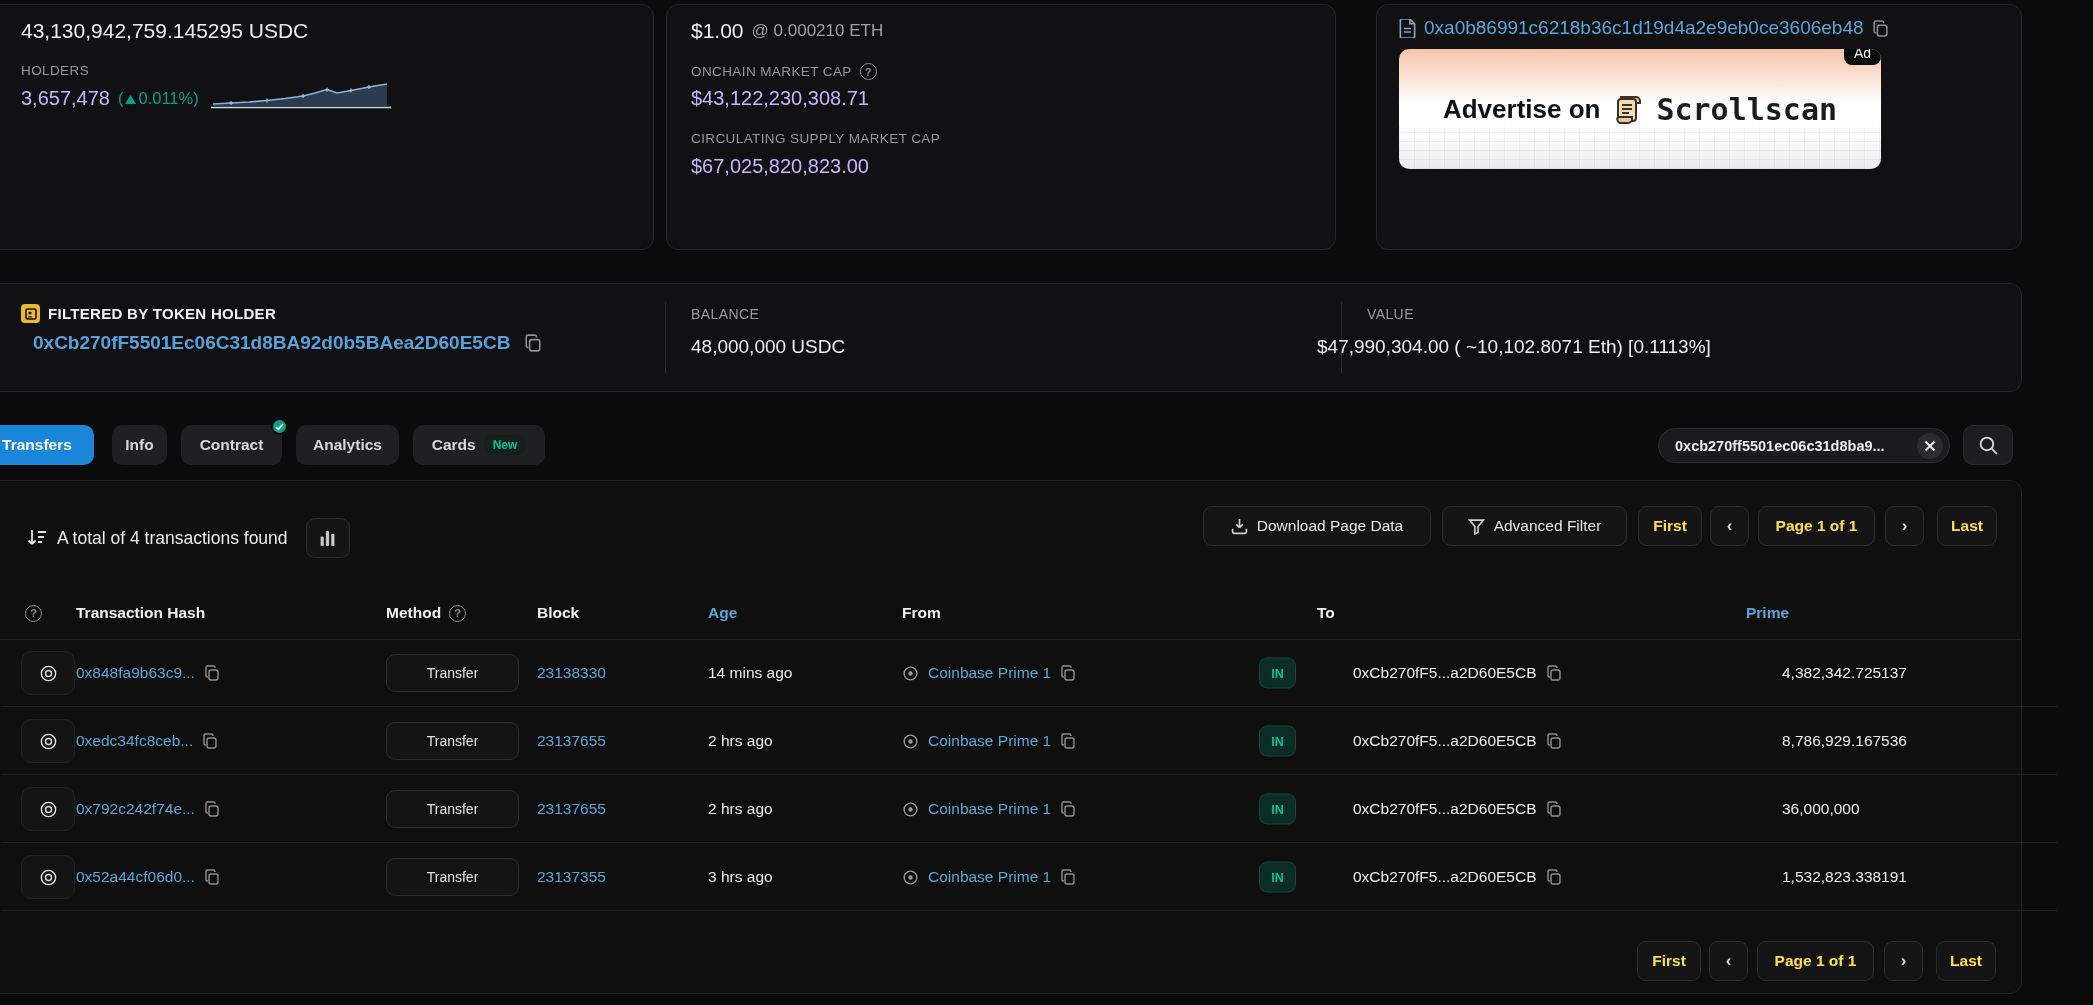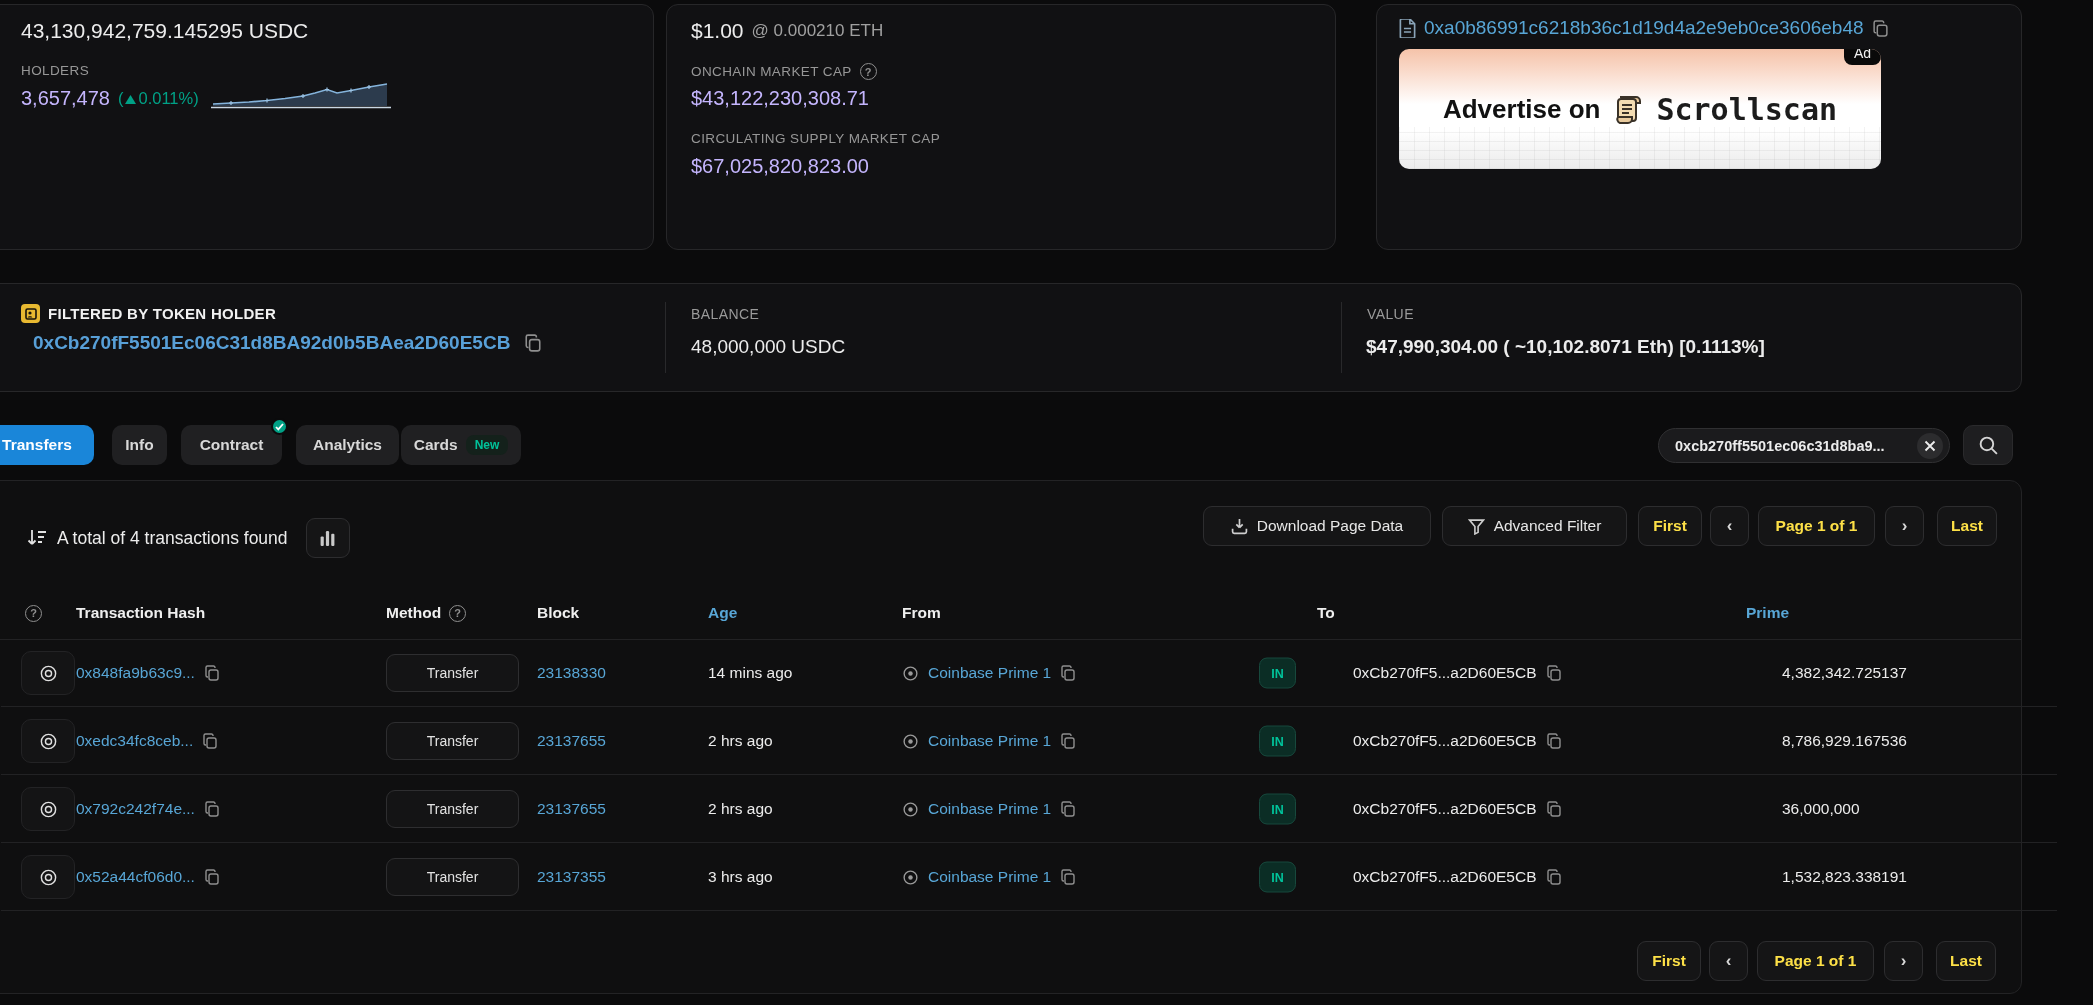--- a/index.html
+++ b/index.html
@@ -180,41 +180,41 @@
           <rect x="5" y="5" width="9" height="10" rx="2" fill="none" stroke="currentColor" stroke-width="1.4"></rect>
           <path d="M11 3 V2.5 A1.5 1.5 0 0 0 9.5 1 H3.5 A1.5 1.5 0 0 0 2 2.5 v8 A1.5 1.5 0 0 0 3.5 12 H4" fill="none" stroke="currentColor" stroke-width="1.4"></path>
         </svg>
     </span>
   </div>
   <div class="v-div" style="left:700px;"></div>
   <div class="abs fb-sub" style="left:726px; top:22px;">BALANCE</div>
   <div class="abs fb-value" style="left:726px; top:52px;">48,000,000 USDC</div>
   <div class="v-div" style="left:1376px;"></div>
   <div class="abs fb-sub" style="left:1402px; top:22px;">VALUE</div>
-  <div class="abs fb-value" style="left:1401px; top:52px;font-weight:bold;">$47,990,304.00 ( ~10,102.8071 Eth) [0.1113%]</div>
+  <div class="abs fb-value" style="left:1352px; top:52px;">$47,990,304.00 ( ~10,102.8071 Eth) [0.1113%]</div>
 </div>
 
 <div class="tab active" style="left:-20px; width:114px;">
   <span>Transfers</span>
 </div>
 <div class="tab" style="left:112px; width:55px;">
   <span>Info</span>
 </div>
 <div class="tab" style="left:181px; width:101px;">
   <span>Contract</span>
   <span class="check-badge" style="right:-6px; top:-7px;">
     <svg width="9" height="8" viewBox="0 0 9 8">
         <path d="M1 4 l2.3 2.4 L8 1" fill="none" stroke="#fff" stroke-width="1.8"></path>
       </svg>
   </span>
 </div>
 <div class="tab" style="left:296px; width:103px;">
   <span>Analytics</span>
 </div>
-<div class="tab" style="left:401px; width:120px;text-align:right;">
+<div class="tab" style="left:413px; width:132px;text-align:right;">
   <span>Cards</span>
   <span class="new-badge">New</span>
 </div>
 
 <div class="search-pill">
   <span class="val">0xcb270ff5501ec06c31d8ba9...</span>
   <span class="clear-btn">
     <svg width="12" height="12" viewBox="0 0 12 12">
         <path d="M1.5 1.5 L10.5 10.5 M10.5 1.5 L1.5 10.5" stroke="#ededed" stroke-width="1.9"></path>
       </svg>

